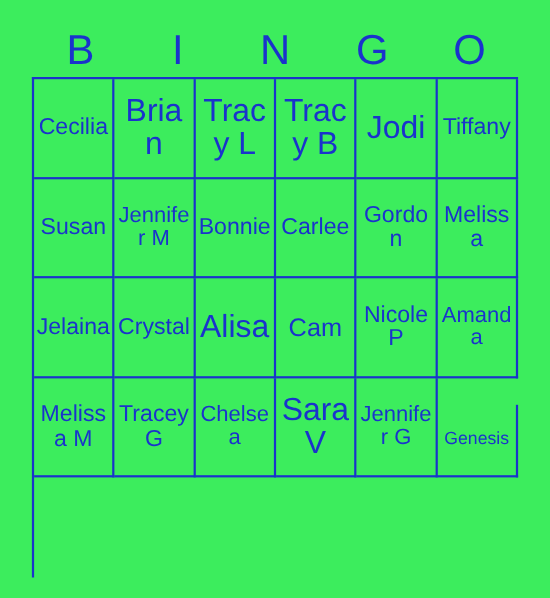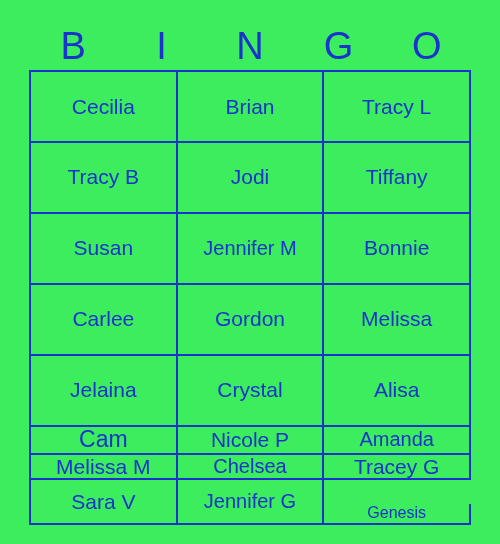--- a/index.html
+++ b/index.html
@@ -42,42 +42,42 @@
   #grid {
     position: absolute;
     left: 29px;
     top: 70px;
     width: 442px;
     height: 455px;
     box-sizing: border-box;
     border-top: 2px solid #1a33cc;
     border-left: 2px solid #1a33cc;
     display: grid;
-    grid-template-columns: repeat(3, 1fr);
+    grid-template-columns: repeat(6, 1fr);
     grid-template-rows: repeat(5, 1fr);
   }
   .cell {
     box-sizing: border-box;
     border-right: 2px solid #1a33cc;
     border-bottom: 2px solid #1a33cc;
     display: flex;
     align-items: center;
     justify-content: center;
     text-align: center;
     color: #1a33cc;
     line-height: 1.04;
     padding: 1px 2px;
     overflow: hidden;
     word-break: break-word;
   }
   .fs-xs { font-size: 16px; margin-top: 24px; }
   .fs-s  { font-size: 20px; }
   .fs-m  { font-size: 21px; }
   .fs-l  { font-size: 21px; }
-  .fs-xl { font-size: 21px; }
+  .fs-xl { font-size: 29px; }
   .fs-xxl{ font-size: 23px; }
 </style>
 </head>
 <body>
 
 <div id="card">
 
   <div id="header-row">
     <div class="header-cell">B</div>
     <div class="header-cell">I</div>
@@ -104,20 +104,20 @@
     <div class="cell fs-m">Melissa</div>
     <div class="cell fs-m">Jelaina</div>
     <div class="cell fs-m">Crystal</div>
     <div class="cell fs-xl">Alisa</div>
 
     <div class="cell fs-xxl">Cam</div>
     <div class="cell fs-l">Nicole P</div>
     <div class="cell fs-s">Amanda</div>
     <div class="cell fs-l">Melissa M</div>
 
+    <div class="cell fs-l">Tracey G</div>
     <div class="cell fs-s">Chelsea</div>
-    <div class="cell fs-l">Tracey G</div>
     <div class="cell fs-xl">Sara V</div>
     <div class="cell fs-s">Jennifer G</div>
     <div class="cell fs-xs">Genesis</div>
 
   </div>
 </div>
 
 </body></html>

